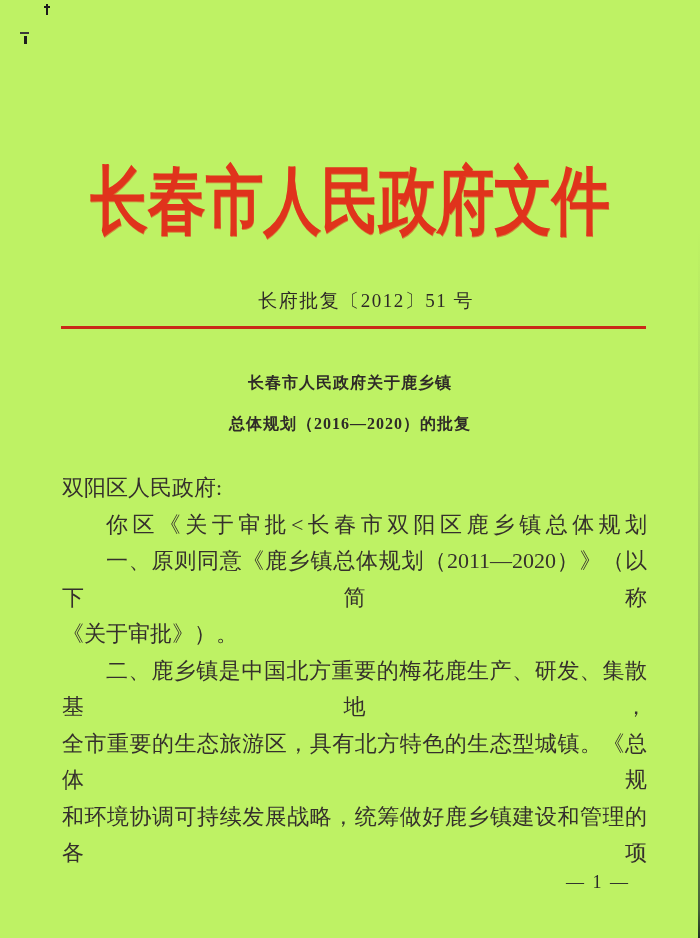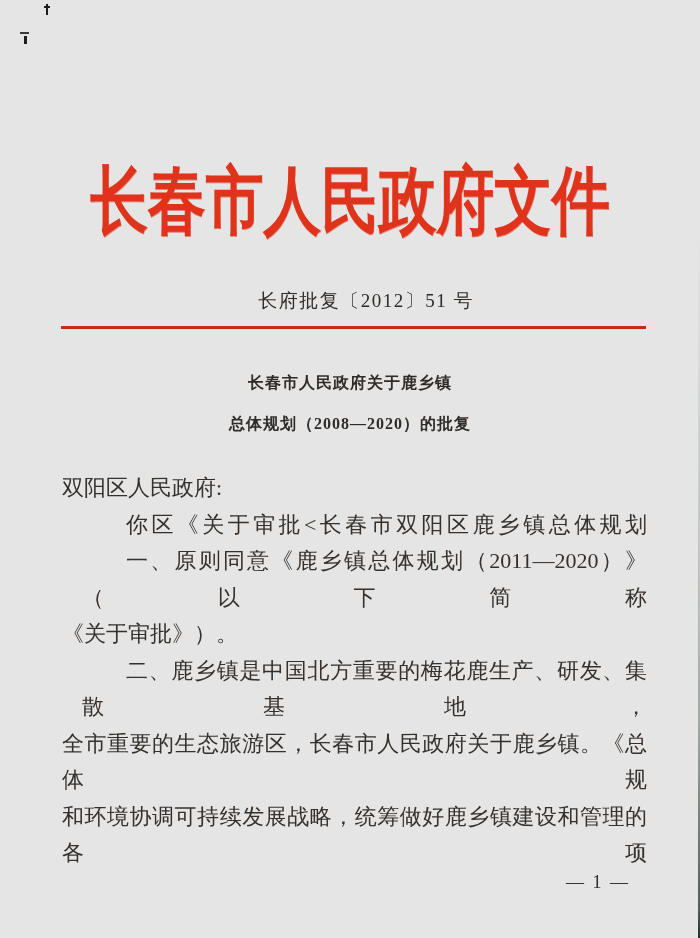--- a/index.html
+++ b/index.html
@@ -4,21 +4,21 @@
 <style>
   html, body {
     margin: 0;
     padding: 0;
     background: #ffffff;
   }
   .page {
     position: relative;
     width: 700px;
     height: 938px;
-    background: #e5e5e5;
+    background: #bef264;
     overflow: hidden;
     font-family: "Liberation Serif", "DejaVu Serif", serif;
     color: #322e2b;
   }
 
   
   .scan-mark-a {
     position: absolute;
     left: 46px; top: 4px;
     width: 2px; height: 11px;
@@ -113,21 +113,21 @@
   .body-text {
     position: absolute;
     top: 470px;
     left: 62px;
     width: 585px;
     font-size: 22px;
     line-height: 36.5px;
     color: #35302c;
   }
   .ln { white-space: normal; }
-  .indent { text-indent: 2em; margin-left: 20px; }
+  .indent { text-indent: 2em; }
   .just {
     text-align: justify;
     text-align-last: justify;
     text-justify: inter-character;
   }
 
   
   .page-number {
     position: absolute;
     top: 872px;
@@ -147,29 +147,29 @@
   <div class="scan-edge"></div>
 
   <div class="header-title">长春市人民政府文件</div>
 
   <div class="doc-number">长府批复〔2012〕51 号</div>
 
   <div class="red-rule"></div>
 
   <div class="doc-title">
     <div>长春市人民政府关于鹿乡镇</div>
-    <div>总体规划（2008—2020）的批复</div>
+    <div>总体规划（2016—2020）的批复</div>
   </div>
 
   <div class="body-text">
     <div class="ln">双阳区人民政府:</div>
     <div class="ln indent just">你区《关于审批&lt;长春市双阳区鹿乡镇总体规划</div>
     <div class="ln indent just">一、原则同意《鹿乡镇总体规划（2011—2020）》（以下简称</div>
     <div class="ln">《关于审批》）。</div>
     <div class="ln indent just">二、鹿乡镇是中国北方重要的梅花鹿生产、研发、集散基地，</div>
-    <div class="ln just">全市重要的生态旅游区，长春市人民政府关于鹿乡镇。《总体规</div>
+    <div class="ln just">全市重要的生态旅游区，具有北方特色的生态型城镇。《总体规</div>
     <div class="ln just">和环境协调可持续发展战略，统筹做好鹿乡镇建设和管理的各项</div>
 
   </div>
 
   <div class="page-number">— 1 —</div>
 
 </div>
 
 </body></html>

